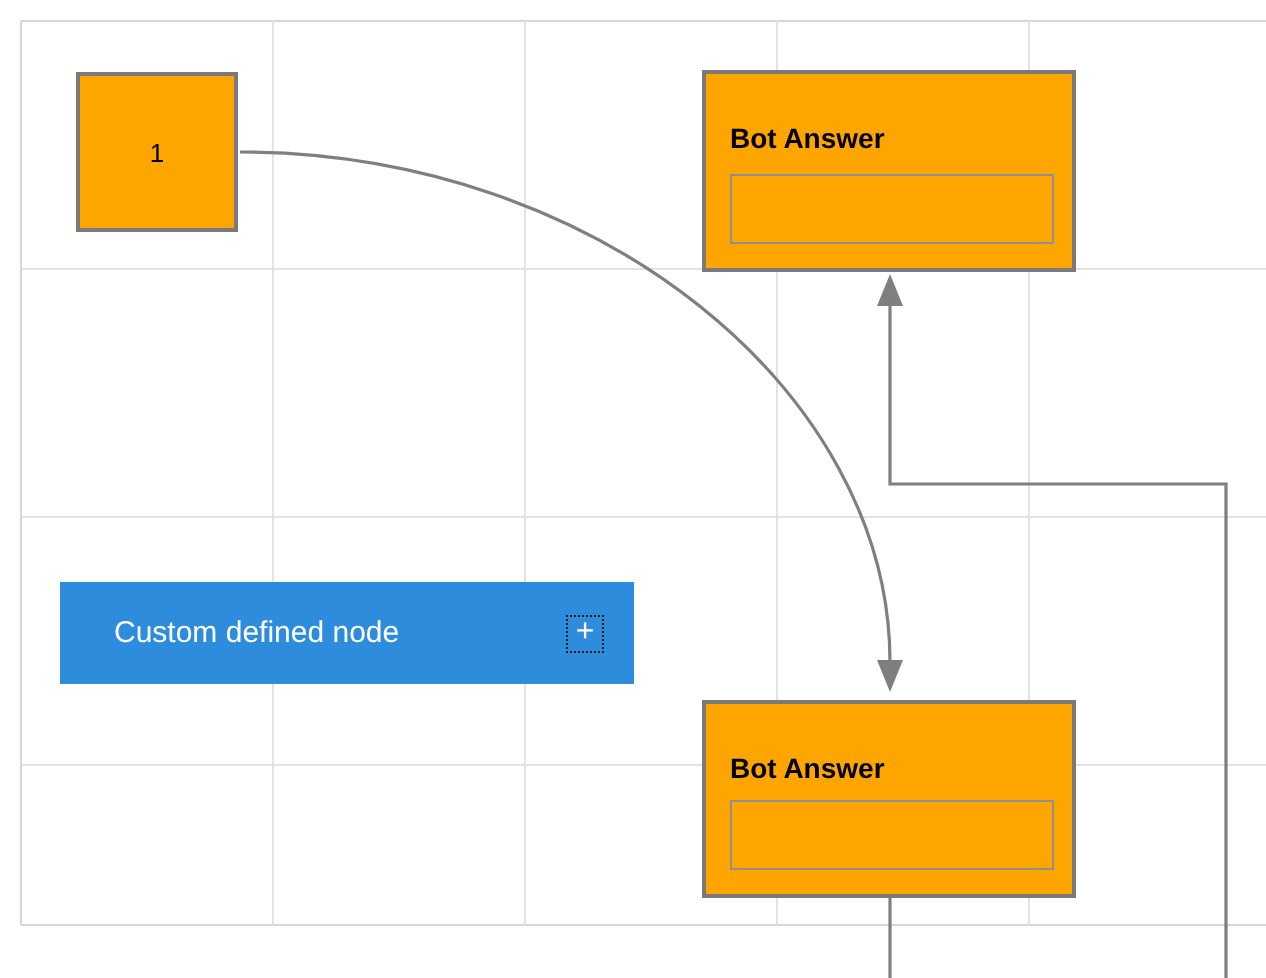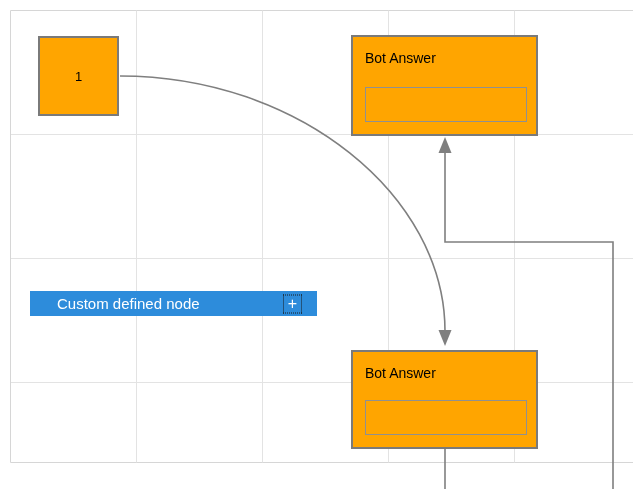--- a/index.html
+++ b/index.html
@@ -34,34 +34,35 @@
     border:2px solid var(--node-stroke);
   }
   .node-source{
     left:38px;top:36px;width:81px;height:80px;
     display:flex;align-items:center;justify-content:center;
     font-size:13px;color:var(--node-text);
   }
   .node-bot-top{left:351px;top:35px;width:187px;height:101px;}
   .node-bot-bottom{left:351px;top:350px;width:187px;height:99px;}
   .bot-title{
-    position:absolute;left:12px;top:13px;
+    position:absolute;left:12px;top:24px;
     font-size:14px;color:var(--node-text);
     white-space:nowrap;
+    font-weight:bold;
   }
   .bot-inner-box{
     position:absolute;left:12px;top:50px;width:162px;height:35px;
     box-sizing:border-box;
     border:1px solid var(--inner-box-stroke);
     background:transparent;
   }
   .node-bot-bottom .bot-inner-box{top:48px;}
   .node-custom{
     position:absolute;
-    left:30px;top:291px;width:287px;height:25px;
+    left:30px;top:291px;width:287px;height:51px;
     box-sizing:border-box;
     background:var(--custom-node-fill);
     color:var(--custom-node-text);
     display:flex;align-items:center;
     font-size:15px;
   }
   .custom-label{padding-left:27px;}
   .custom-add-box{
     position:absolute;right:15px;top:50%;
     transform:translateY(-50%);

